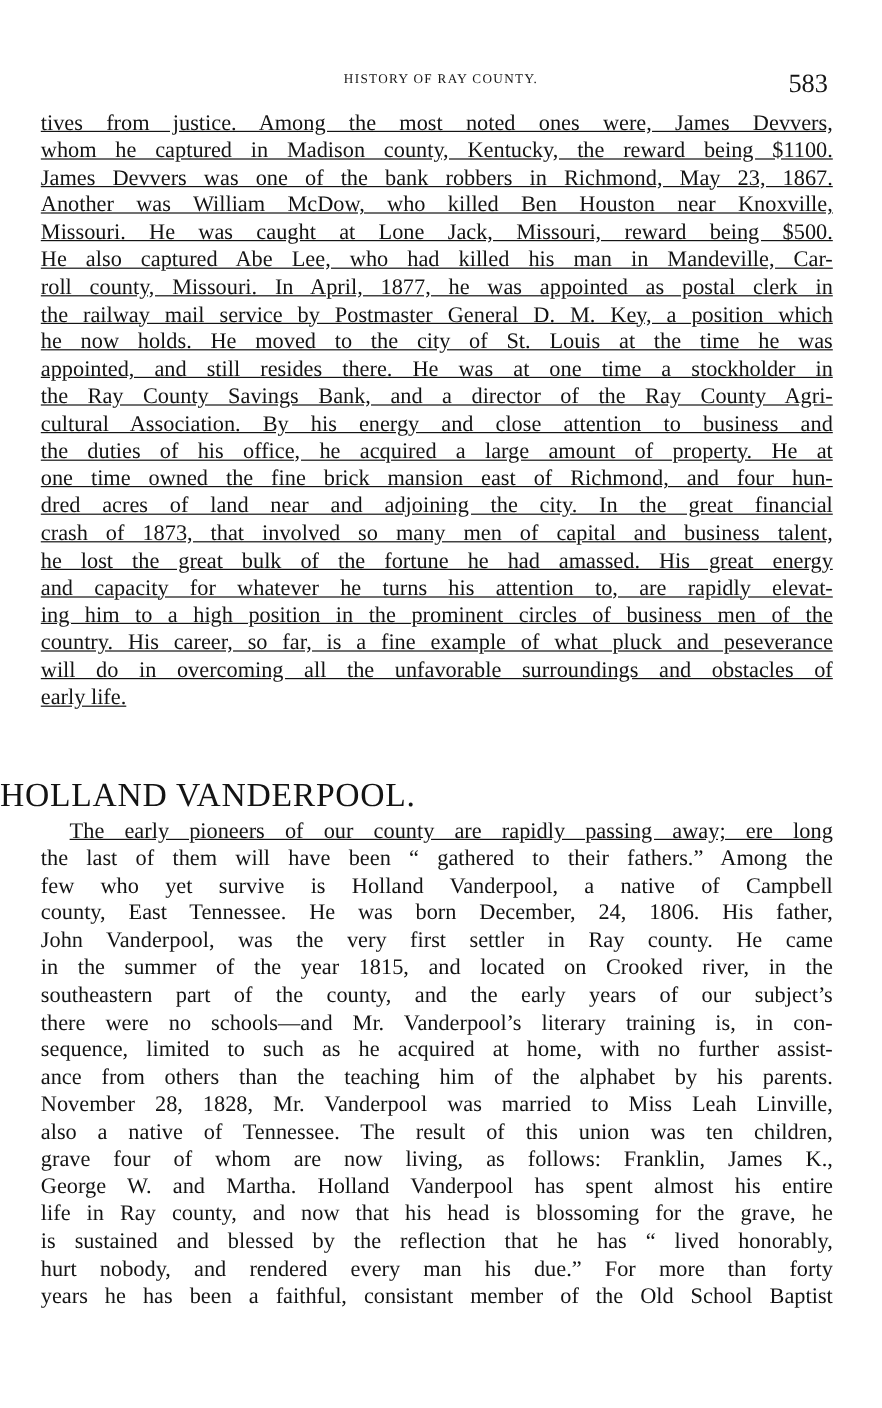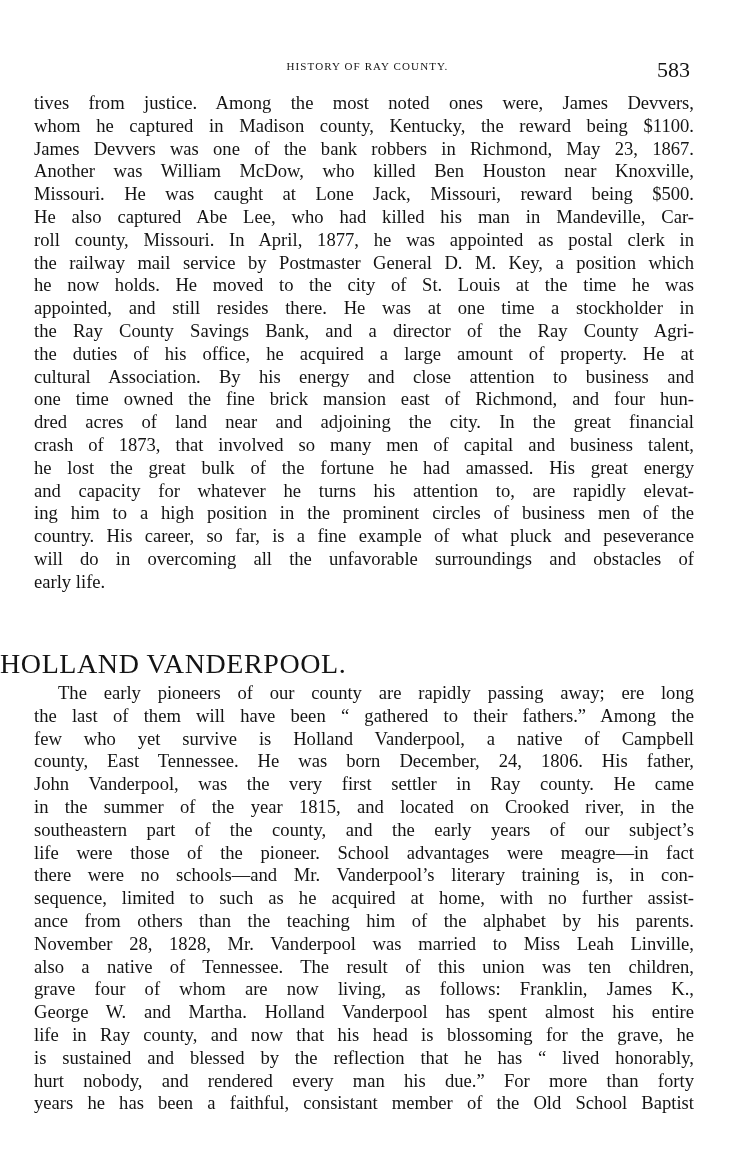--- a/index.html
+++ b/index.html
@@ -7,48 +7,48 @@
          font-family: "Liberation Serif", "DejaVu Serif", serif; color: #141414; }
   .page { position: absolute; left: 0; top: 0; width: 735px; height: 1173px; padding-left: 44px; }
   .running-head { position: absolute; top: 57px; left: 0; width: 735px; height: 20px; }
   .running-title { position: absolute; left: 0; width: 735px; text-align: center;
                    font-size: 11px; letter-spacing: 1.1px; top: 3px; }
   .page-number { position: absolute; right: 45px; top: 0px; font-size: 22px; }
   .block { position: absolute; left: 34px; width: 660px; }
   .line { display: block; height: 22.8px; line-height: 22.8px; font-size: 18.6px;
           white-space: nowrap; text-align: justify; text-align-last: justify; }
   .line.last { text-align-last: left; }
-  .line.indent { padding-left: 24px; }
+  .line.indent { padding-left: 24px; text-decoration: underline; }
   .section-title { position: absolute; top: 648px; left: 0; width: 735px; text-align: left;
                    font-size: 28px; letter-spacing: 0.6px; }
 </style>
 </head>
 <body>
 
 <div class="page">
 
   <div class="running-head">
     <div class="running-title">HISTORY OF RAY COUNTY.</div>
     <div class="page-number">583</div>
   </div>
 
-  <div class="block" style="top:92px;">
+  <div class="block" style="top:92px;text-decoration:underline;">
     <span class="line">tives from justice.  Among the most noted ones were, James Devvers,</span>
     <span class="line">whom he captured in Madison county, Kentucky, the reward being $1100.</span>
     <span class="line">James Devvers was one of the bank robbers in Richmond, May 23, 1867.</span>
     <span class="line">Another was William McDow, who killed Ben Houston near Knoxville,</span>
     <span class="line">Missouri.  He was caught at Lone Jack, Missouri, reward being $500.</span>
     <span class="line">He also captured Abe Lee, who had killed his man in Mandeville, Car-</span>
     <span class="line">roll county, Missouri.  In April, 1877, he was appointed as postal clerk in</span>
     <span class="line">the railway mail service by Postmaster General D. M. Key, a position which</span>
     <span class="line">he now holds.  He moved to the city of St. Louis at the time he was</span>
     <span class="line">appointed, and still resides there.  He was at one time a stockholder in</span>
     <span class="line">the Ray County Savings Bank, and a director of the Ray County Agri-</span>
+    <span class="line">cultural Association.  By his energy and close attention to business and</span>
     <span class="line">the duties of his office, he acquired a large amount of property.  He at</span>
-    <span class="line">cultural Association.  By his energy and close attention to business and</span>
     <span class="line">one time owned the fine brick mansion east of Richmond, and four hun-</span>
     <span class="line">dred acres of land near and adjoining the city.  In the great financial</span>
     <span class="line">crash of 1873, that involved so many men of capital and business talent,</span>
     <span class="line">he lost the great bulk of the fortune he had amassed.  His great energy</span>
     <span class="line">and capacity for whatever he turns his attention to, are rapidly elevat-</span>
     <span class="line">ing him to a high position in the prominent circles of business men of the</span>
     <span class="line">country.  His career, so far, is a fine example of what pluck and peseverance</span>
     <span class="line">will do in overcoming all the unfavorable surroundings and obstacles of</span>
     <span class="line last">early life.</span>
   </div>
@@ -56,21 +56,20 @@
   <div class="section-title">HOLLAND VANDERPOOL.</div>
 
   <div class="block" style="top:682px;">
     <span class="line indent">The early pioneers of our county are rapidly passing away; ere long</span>
     <span class="line">the last of them will have been “ gathered to their fathers.”  Among the</span>
     <span class="line">few who yet survive is Holland Vanderpool, a native of Campbell</span>
     <span class="line">county, East Tennessee.  He was born December, 24, 1806.  His father,</span>
     <span class="line">John Vanderpool, was the very first settler in Ray county.  He came</span>
     <span class="line">in the summer of the year 1815, and located on Crooked river, in the</span>
     <span class="line">southeastern part of the county, and the early years of our subject’s</span>
-    <span class="line">life were those of the pioneer.  School advantages were meagre—in fact</span>
     <span class="line">there were no schools—and Mr. Vanderpool’s literary training is, in con-</span>
     <span class="line">sequence, limited to such as he acquired at home, with no further assist-</span>
     <span class="line">ance from others than the teaching him of the alphabet by his parents.</span>
     <span class="line">November 28, 1828, Mr. Vanderpool was married to Miss Leah Linville,</span>
     <span class="line">also a native of Tennessee.  The result of this union was ten children,</span>
     <span class="line">grave four of whom are now living, as follows:  Franklin, James K.,</span>
     <span class="line">George W. and Martha.  Holland Vanderpool has spent almost his entire</span>
     <span class="line">life in Ray county, and now that his head is blossoming for the grave, he</span>
     <span class="line">is sustained and blessed by the reflection that he has “ lived honorably,</span>
     <span class="line">hurt nobody, and rendered every man his due.”  For more than forty</span>

